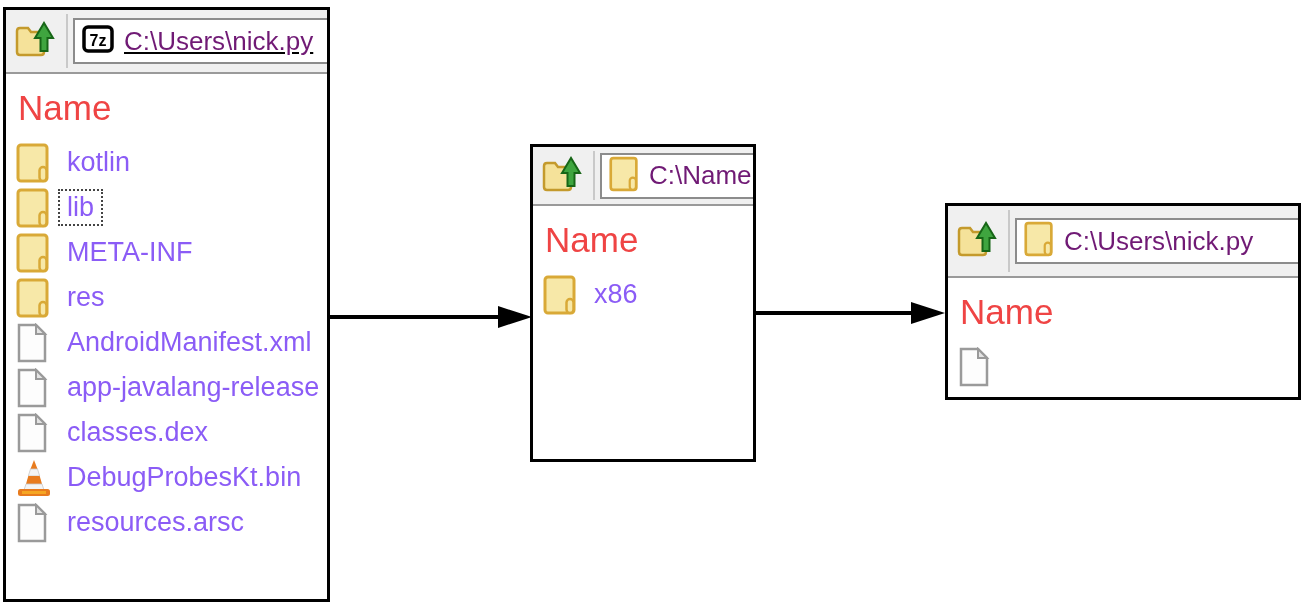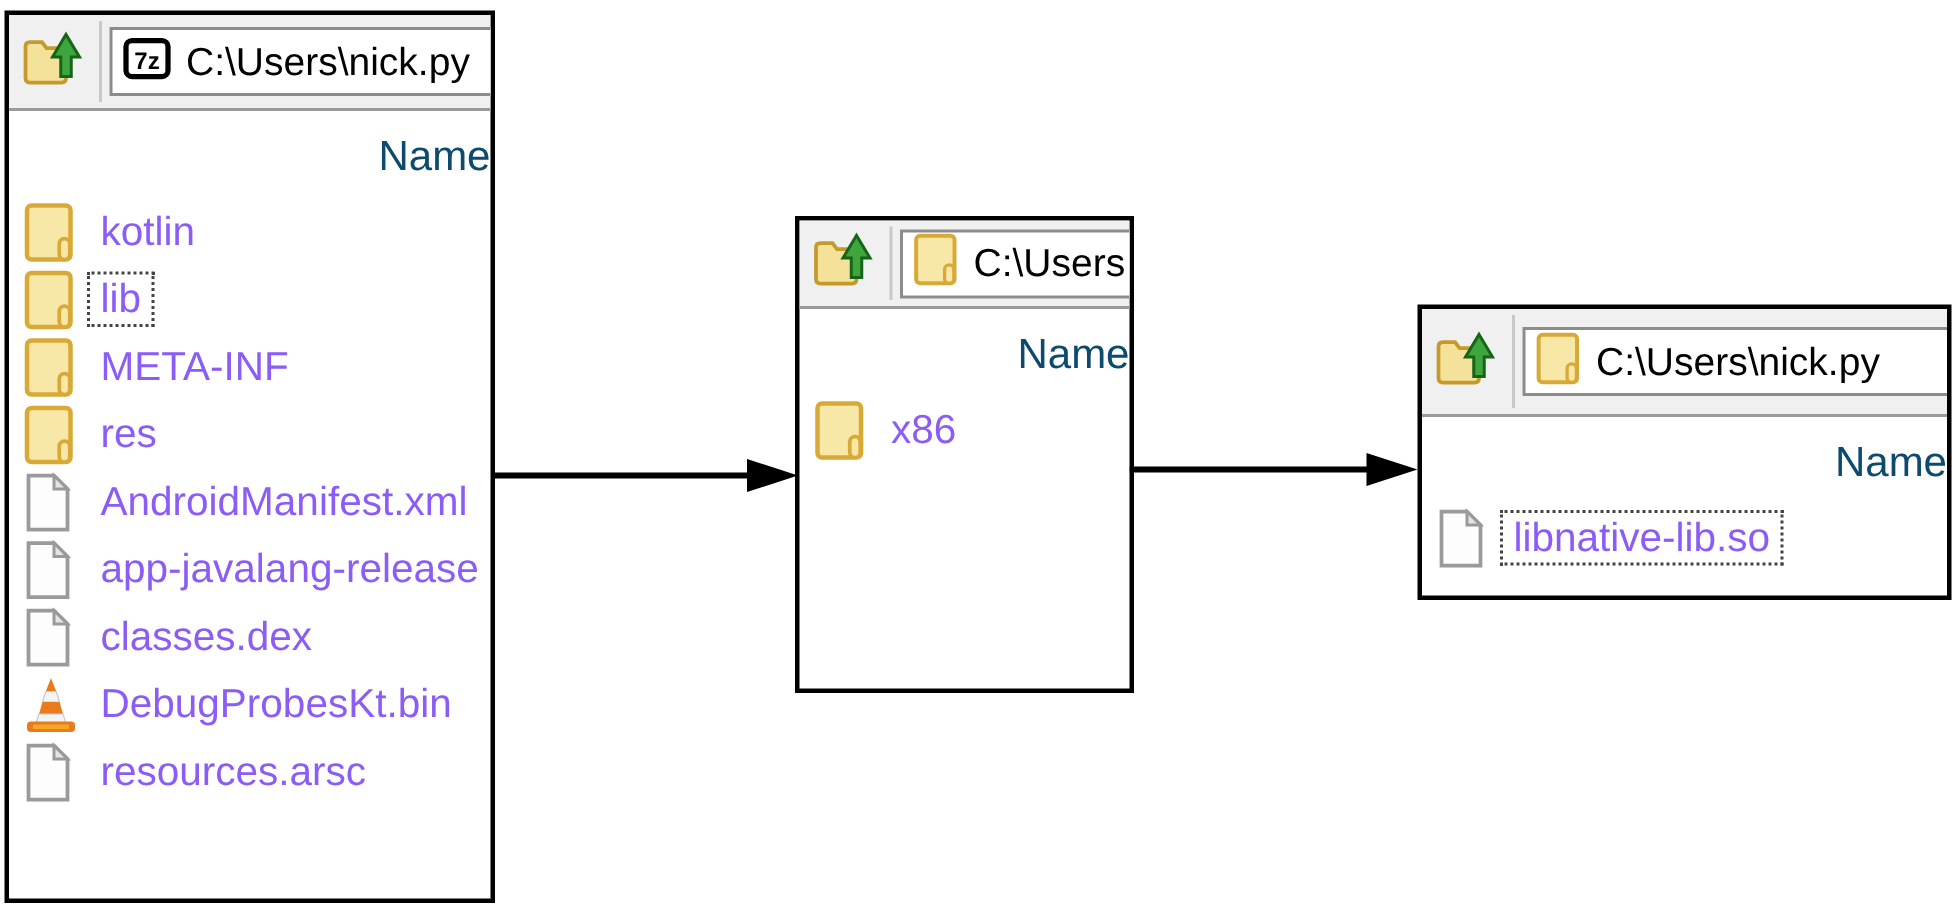--- a/index.html
+++ b/index.html
@@ -12,34 +12,34 @@
     box-sizing:border-box;overflow:hidden;
   }
   .w1{left:3px;top:7px;width:327px;height:595px;}
   .w2{left:530px;top:144px;width:226px;height:318px;}
   .w3{left:945px;top:203px;width:356px;height:197px;}
 
   .toolbar{
     background:#f0f0f0;border-bottom:2px solid #9a9a9a;
     display:flex;align-items:center;padding-left:6px;box-sizing:border-box;
   }
-  .w1 .toolbar{height:64px;}
+  .w1 .toolbar{height:64px;text-decoration:underline;}
   .w2 .toolbar{height:59px;}
   .w3 .toolbar{height:72px;}
   .up-btn{width:48px;height:46px;display:flex;align-items:center;justify-content:center;flex:0 0 auto;}
   .tb-sep{width:2px;align-self:stretch;background:#c9c9c9;margin:4px 2px 4px 6px;flex:0 0 auto;}
   .addressbar{
     flex:1 1 auto;height:46px;background:#ffffff;border:2px solid #8c8c8c;
     display:flex;align-items:center;padding:0 4px 0 7px;margin-left:3px;margin-right:-4px;
     overflow:hidden;white-space:nowrap;box-sizing:border-box;
   }
-  .addr-text{font-size:26px;color:#000000;margin-left:10px;flex:0 0 auto;}
+  .addr-text{font-size:26px;color:#701a75;margin-left:10px;flex:0 0 auto;}
 
   .list{padding:8px 0 0 10px;}
-  .col-header{font-size:28px;color:#0c4a6e;padding:6px 0 12px 2px;cursor:default;text-align:right;}
+  .col-header{font-size:35px;color:#ef4444;padding:6px 0 12px 2px;cursor:default;}
   .row{display:flex;align-items:center;height:45px;}
   .icon{width:38px;flex:0 0 auto;display:flex;align-items:center;}
   .label{
     font-size:27px;color:#8b5cf6;margin-left:4px;padding:1px 7px;
     border:2px dotted transparent;white-space:nowrap;
   }
   .label.focused{border-color:#444444;}
 
   .arrow{position:absolute;}
 </style>
@@ -170,21 +170,21 @@
       </span>
     </div>
     <div class="tb-sep"></div>
     <div class="addressbar">
       <span>
         <svg width="30" height="36" viewBox="0 0 34 40">
           <rect x="2" y="2" width="29" height="36" rx="3" fill="#f7e8a8" stroke="#d9a937" stroke-width="3"></rect>
           <rect x="23.5" y="24" width="7" height="14" rx="3.5" fill="#f7e8a8" stroke="#d9a937" stroke-width="2.5"></rect>
         </svg>
       </span>
-      <span class="addr-text">C:\Users</span>
+      <span class="addr-text">C:\Name</span>
     </div>
   </div>
   <div class="list">
     <div class="col-header">Name</div>
     <div class="rows">
         <div class="row">
           <span class="icon">
             <svg width="34" height="40" viewBox="0 0 34 40">
               <rect x="2" y="2" width="29" height="36" rx="3" fill="#f7e8a8" stroke="#d9a937" stroke-width="3"></rect>
               <rect x="23.5" y="24" width="7" height="14" rx="3.5" fill="#f7e8a8" stroke="#d9a937" stroke-width="2.5"></rect>
@@ -220,21 +220,20 @@
   <div class="list">
     <div class="col-header">Name</div>
     <div class="rows">
         <div class="row">
           <span class="icon">
             <svg width="32" height="40" viewBox="0 0 32 40">
               <path d="M3 2 H20 L29 11 V38 H3 Z" fill="#fdfdfd" stroke="#9a9a9a" stroke-width="2.5"></path>
               <path d="M20 2 L29 11 H20 Z" fill="#e4e4e4" stroke="#9a9a9a" stroke-width="2"></path>
             </svg>
           </span>
-          <span class="label focused">libnative-lib.so</span>
         </div>
       </div>
   </div>
 </div>
 
 <svg class="arrow" style="left:330px;top:302px;" width="202" height="30">
   <line x1="0" y1="15" x2="172" y2="15" stroke="#000000" stroke-width="4"></line>
   <polygon points="168,4 202,15 168,26" fill="#000000"></polygon>
 </svg>
 <svg class="arrow" style="left:753px;top:298px;" width="192" height="30">

